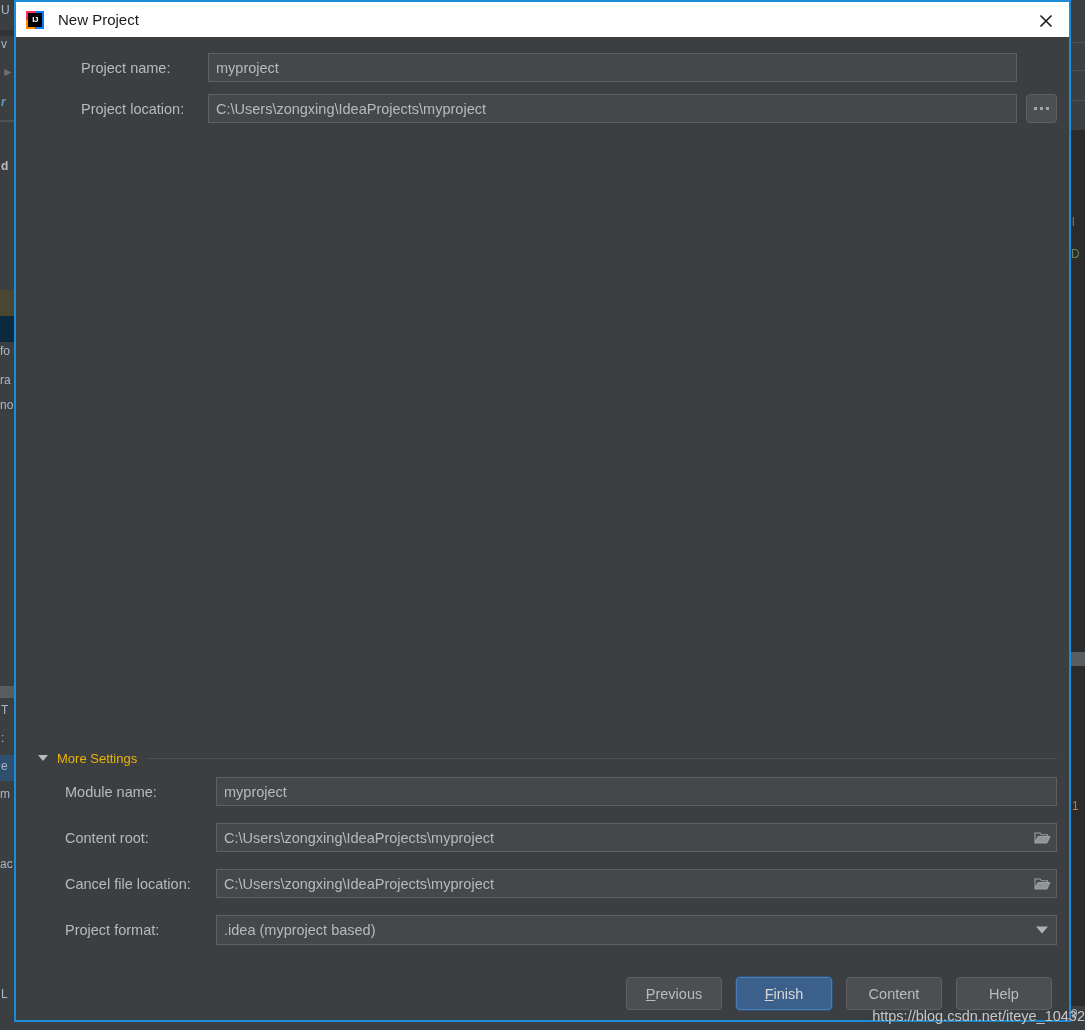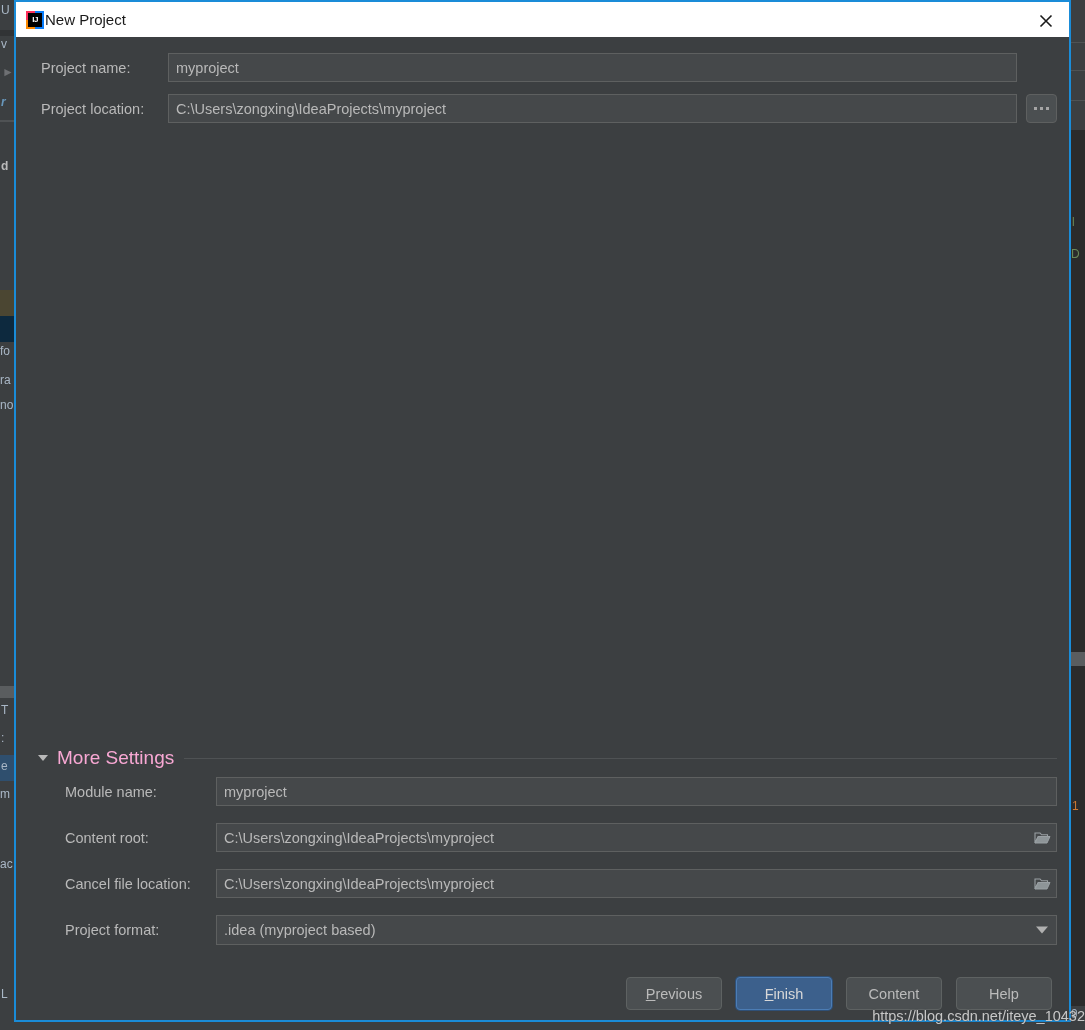--- a/index.html
+++ b/index.html
@@ -64,21 +64,21 @@
     display: flex;
     align-items: center;
     padding: 0 0 0 10px;
     flex: none;
     position: relative;
   }
   #app-icon {
     width: 14px; height: 18px;
     position: relative;
     flex: none;
-    margin-right: 5px;
+    margin-right: 18px;
   }
   #app-icon .q {
     position: absolute; width: 9px; height: 9px;
   }
   #app-icon .q.tl { left: 0; top: 0; background: #fe315d; }
   #app-icon .q.tr { left: 9px; top: 0; background: #087cfa; }
   #app-icon .q.bl { left: 0; top: 9px; background: #fe8a00; }
   #app-icon .q.br { left: 9px; top: 9px; background: #087cfa; }
   #app-icon .core {
     position: absolute; left: 2px; top: 2px; width: 14px; height: 14px;
@@ -109,20 +109,21 @@
   #dialog-body {
     flex: 1 1 auto;
     position: relative;
     background: #3c3f41;
     padding: 0;
   }
 
   
   #top-form {
     padding: 16px 12px 0 12px;
+    margin-left: 40px;
   }
   .frow {
     display: flex;
     align-items: center;
     margin-bottom: 12px;
   }
   .flabel {
     color: #b9b9b9;
     font-size: 14.5px;
     flex: none;
@@ -186,22 +187,22 @@
   }
   #more-settings-header .tri {
     width: 0; height: 0;
     border-left: 5px solid transparent;
     border-right: 5px solid transparent;
     border-top: 6px solid #b9b9b9;
     margin-right: 9px;
     flex: none;
   }
   #more-settings-label {
-    color: #f9a8d4;
-    font-size: 19px;
+    color: #eab308;
+    font-size: 13px;
     white-space: nowrap;
     flex: none;
   }
   #more-settings-rule {
     flex: 1 1 auto;
     height: 1px;
     background: #4f5254;
     margin-left: 10px;
   }
 

